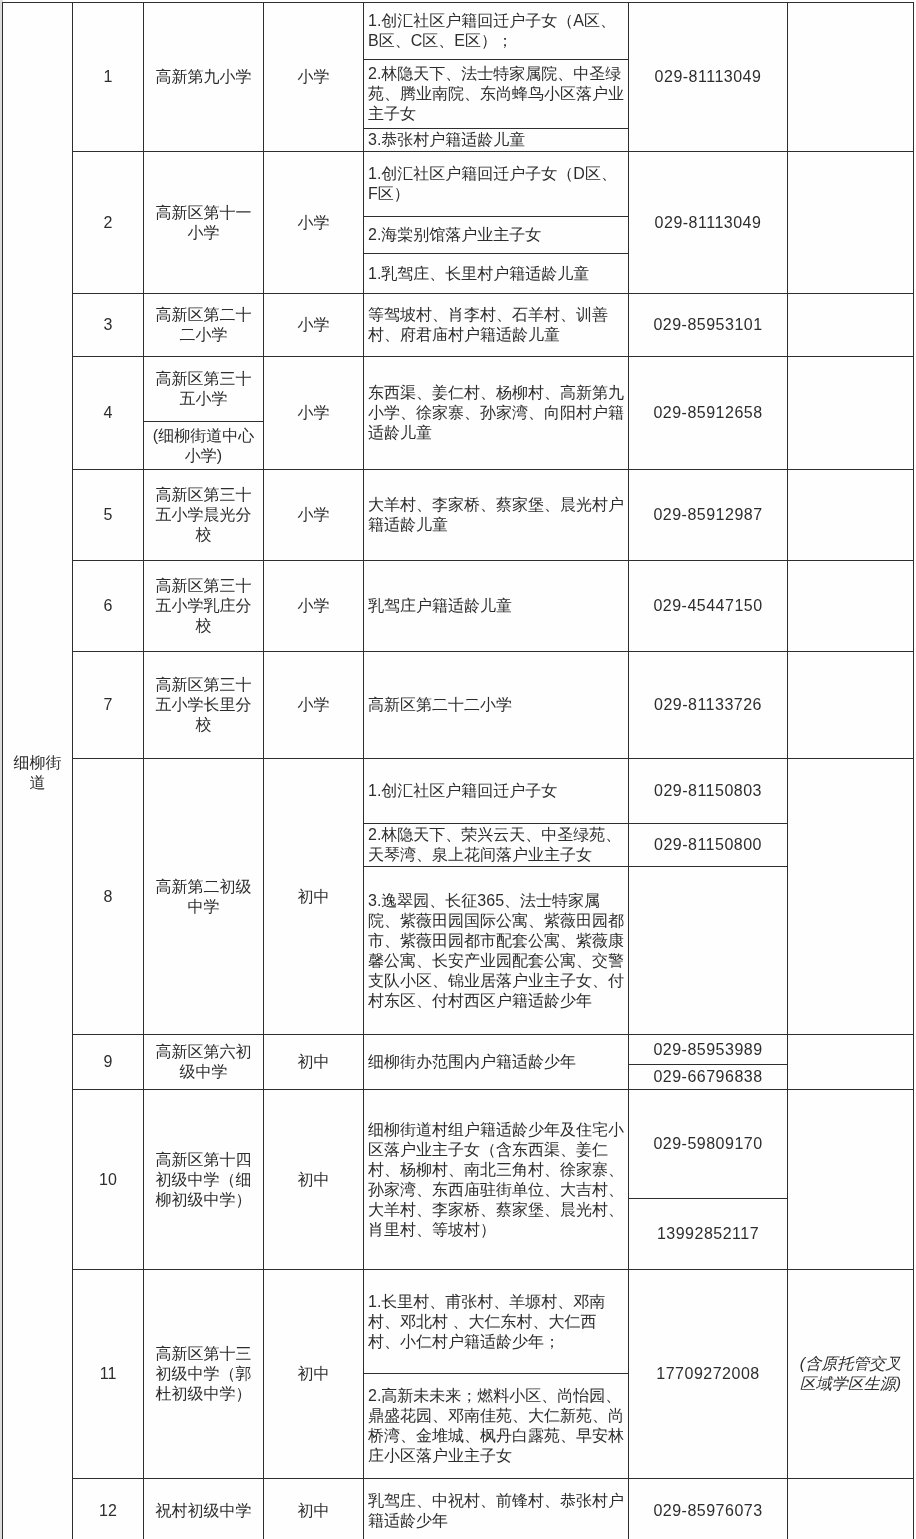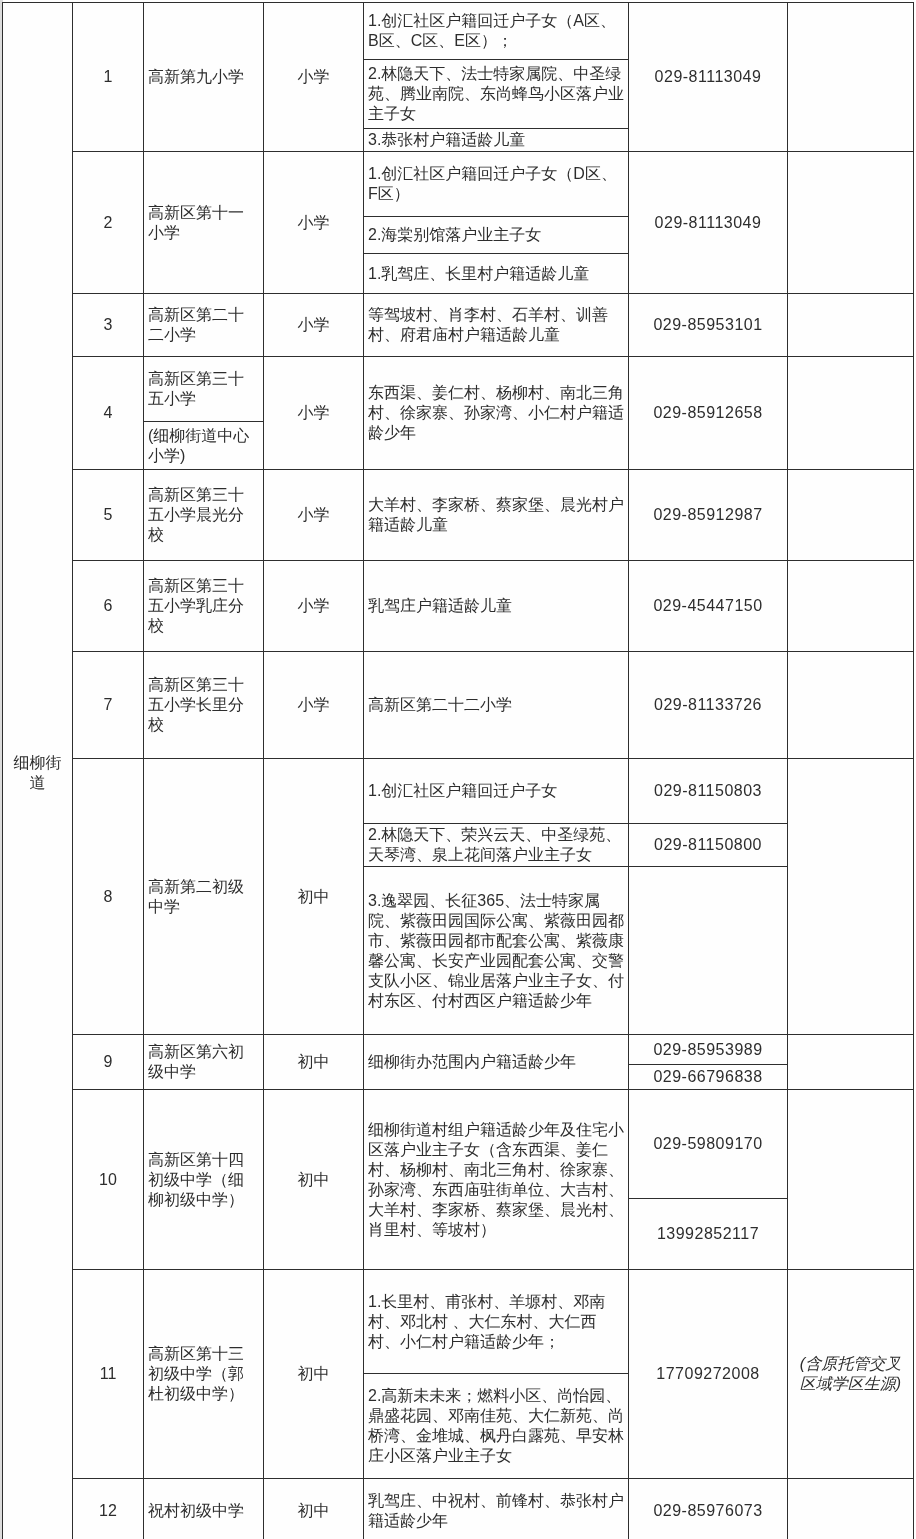--- a/index.html
+++ b/index.html
@@ -16,21 +16,21 @@
   table.sched td{
     border:1px solid #2e2e2e;
     vertical-align:middle;
     font-size:16px;line-height:20px;
     padding:1px 4px;
     overflow:hidden;
     background:#fefefe;
   }
   td.c-street{text-align:center;}
   td.c-no{text-align:center;}
-  td.c-school{padding:1px 5px;margin-top:46px;}
+  td.c-school{text-align:center;padding:1px 5px;margin-top:46px;}
   td.c-type{text-align:center;}
   td.c-desc{text-align:left;padding:1px 7px;margin-left:48px;}
   td.c-phone{text-align:center;letter-spacing:0.5px;}
   td.c-note{text-align:center;padding:1px 6px;font-style:italic;}
   .banner{
     position:absolute;left:0;top:720px;width:916px;height:90px;
     background:rgba(189,140,87,0.87);
     z-index:5;
     display:flex;align-items:center;justify-content:center;
     text-align:center;
@@ -101,21 +101,21 @@
       <td class="c-type">小学</td>
       <td class="c-desc">等驾坡村、肖李村、石羊村、训善村、府君庙村户籍适龄儿童</td>
       <td class="c-phone">029-85953101</td>
       <td class="c-note"></td>
     </tr>
 
     <tr style="height:65px">
       <td class="c-no" rowspan="2">4</td>
       <td class="c-school">高新区第三十五小学</td>
       <td class="c-type" rowspan="2">小学</td>
-      <td class="c-desc" rowspan="2">东西渠、姜仁村、杨柳村、南北三角村、徐家寨、孙家湾、小仁村户籍适龄少年</td>
+      <td class="c-desc" rowspan="2">东西渠、姜仁村、杨柳村、高新第九小学、徐家寨、孙家湾、向阳村户籍适龄儿童</td>
       <td class="c-phone" rowspan="2">029-85912658</td>
       <td class="c-note" rowspan="2"></td>
     </tr>
     <tr style="height:48px">
       <td class="c-school">(细柳街道中心小学)</td>
     </tr>
 
     <tr style="height:91px">
       <td class="c-no">5</td>
       <td class="c-school">高新区第三十五小学晨光分校</td>

